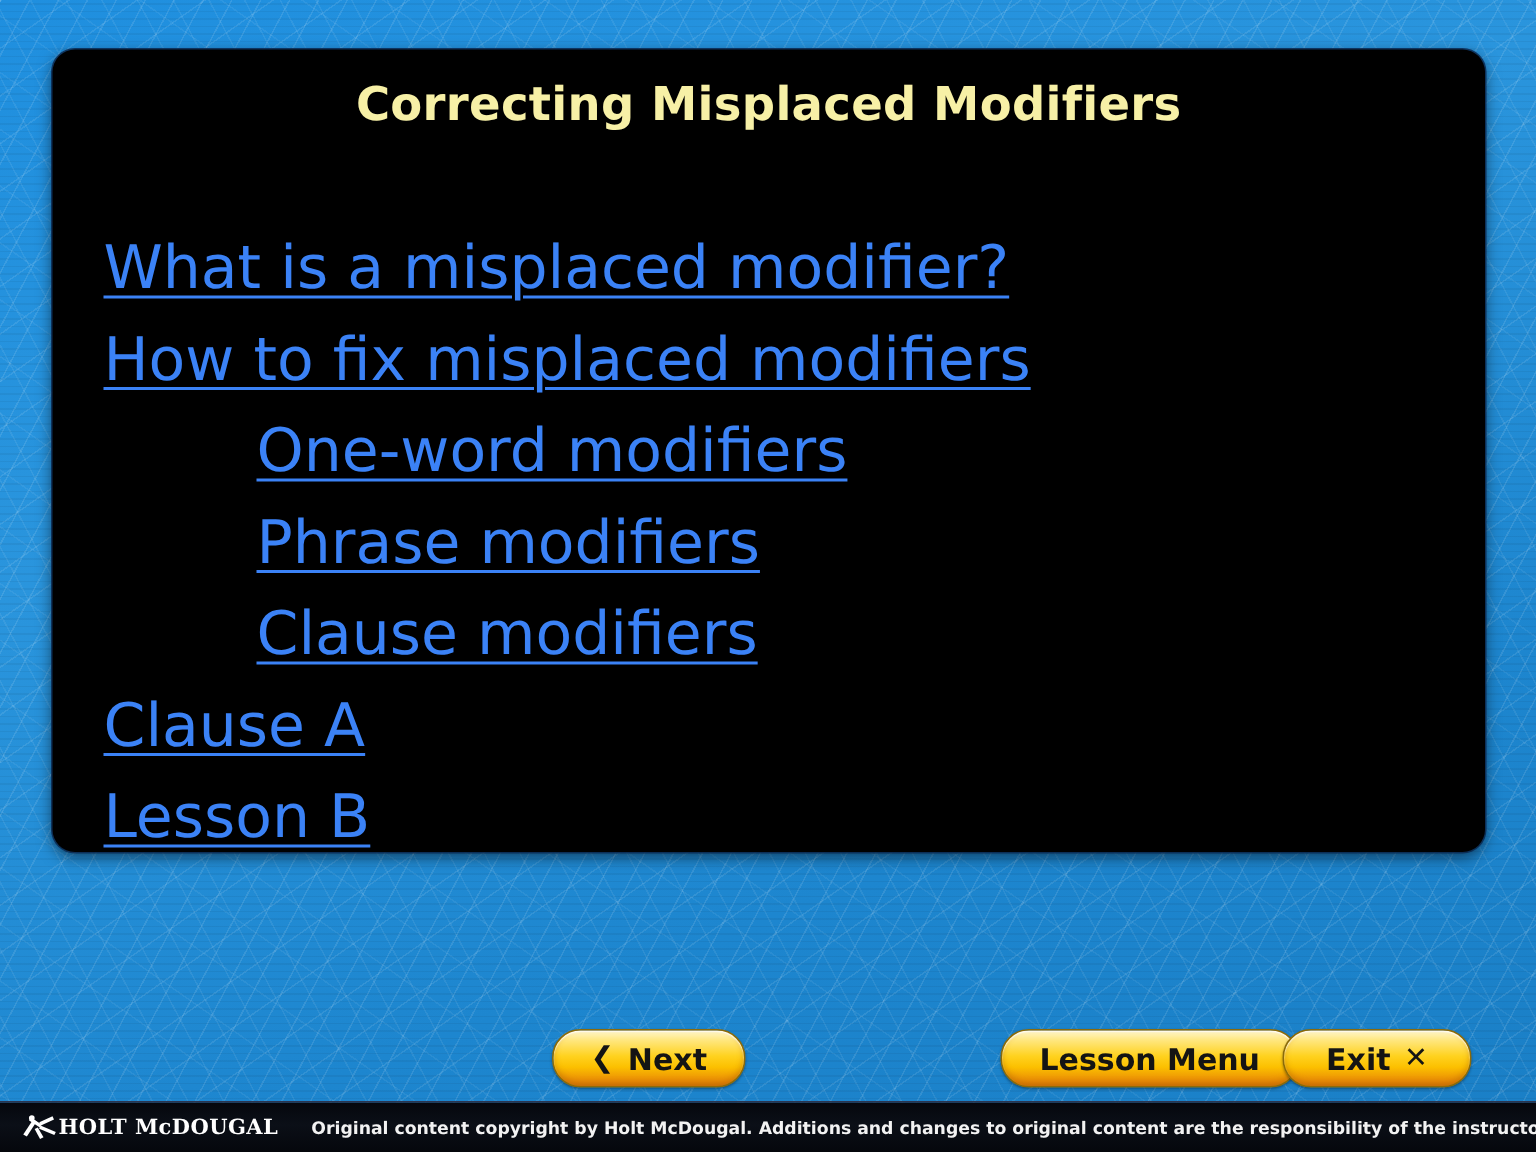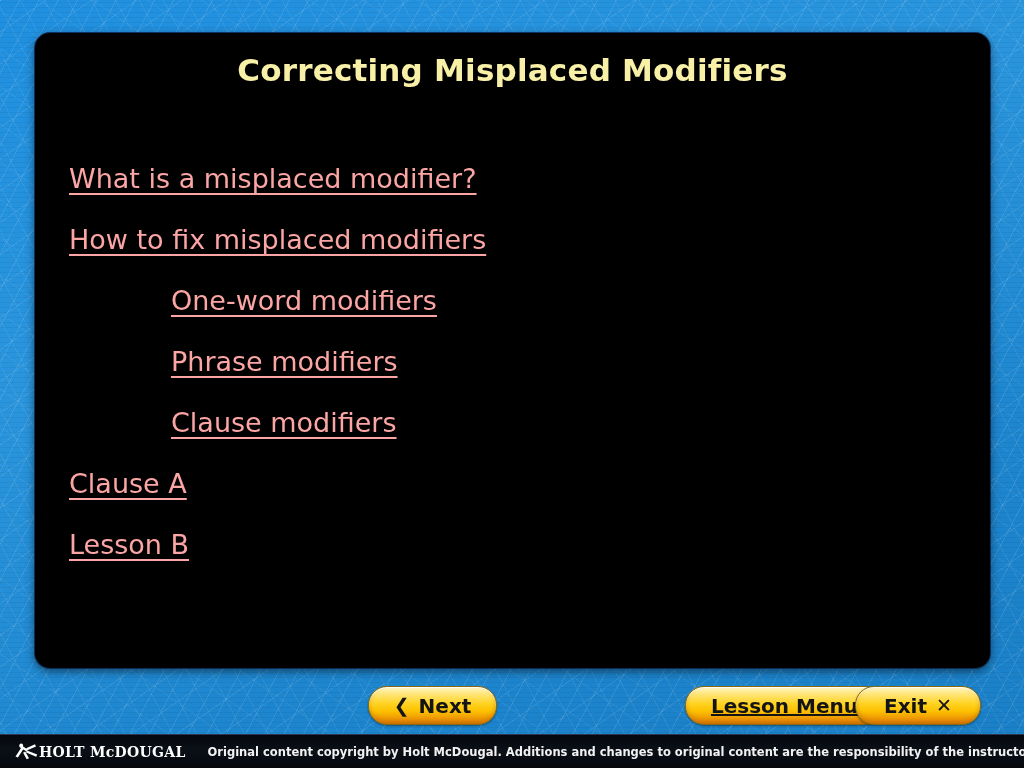--- a/index.html
+++ b/index.html
@@ -53,21 +53,21 @@
         rgba(255,255,255,0.06) 0px, rgba(255,255,255,0.06) 1px,
         rgba(255,255,255,0) 1px, rgba(255,255,255,0) 31px);
   }
 
   
   #panel {
     position: absolute;
     left: 35px;
     top: 33px;
     width: 955px;
-    height: 635px;
+    height: 535px;
     background: #000;
     border-radius: 15px;
     box-shadow: 0 0 0 1px rgba(10,40,80,0.85), 0 3px 10px rgba(0,0,0,0.55);
     overflow: hidden;
   }
 
   #slide-title {
     position: absolute;
     left: 0;
     right: 0;
@@ -88,22 +88,22 @@
   }
   .link-row {
     height: 61px;
     display: flex;
     align-items: center;
   }
   .link-row.indent {
     padding-left: 102px;
   }
   .slide-link {
-    color: #fca5a5;
-    font-size: 27px;
+    color: #3b82f6;
+    font-size: 40px;
     line-height: 1.12;
     text-decoration: underline;
     text-underline-offset: 5px;
     text-decoration-thickness: 2px;
     white-space: nowrap;
     cursor: pointer;
   }
 
   
   #nav-bar {
@@ -140,21 +140,21 @@
     cursor: pointer;
     user-select: none;
   }
   .nav-button .glyph {
     font-size: 19px;
     font-weight: bold;
     line-height: 1;
   }
   #btn-back  { left: 368px; width: 127px; }
   #btn-next  { left: 512px; width: 125px; }
-  #btn-menu  { left: 685px; width: 197px; text-decoration: underline; }
+  #btn-menu  { left: 667px; width: 197px; }
   #btn-exit  { left: 855px; width: 124px; }
 
   
   #footer {
     position: absolute;
     left: 0;
     bottom: 0;
     width: 1024px;
     height: 33px;
     background: linear-gradient(180deg, #05070d 0%, #0b0f17 45%, #05070c 100%);

